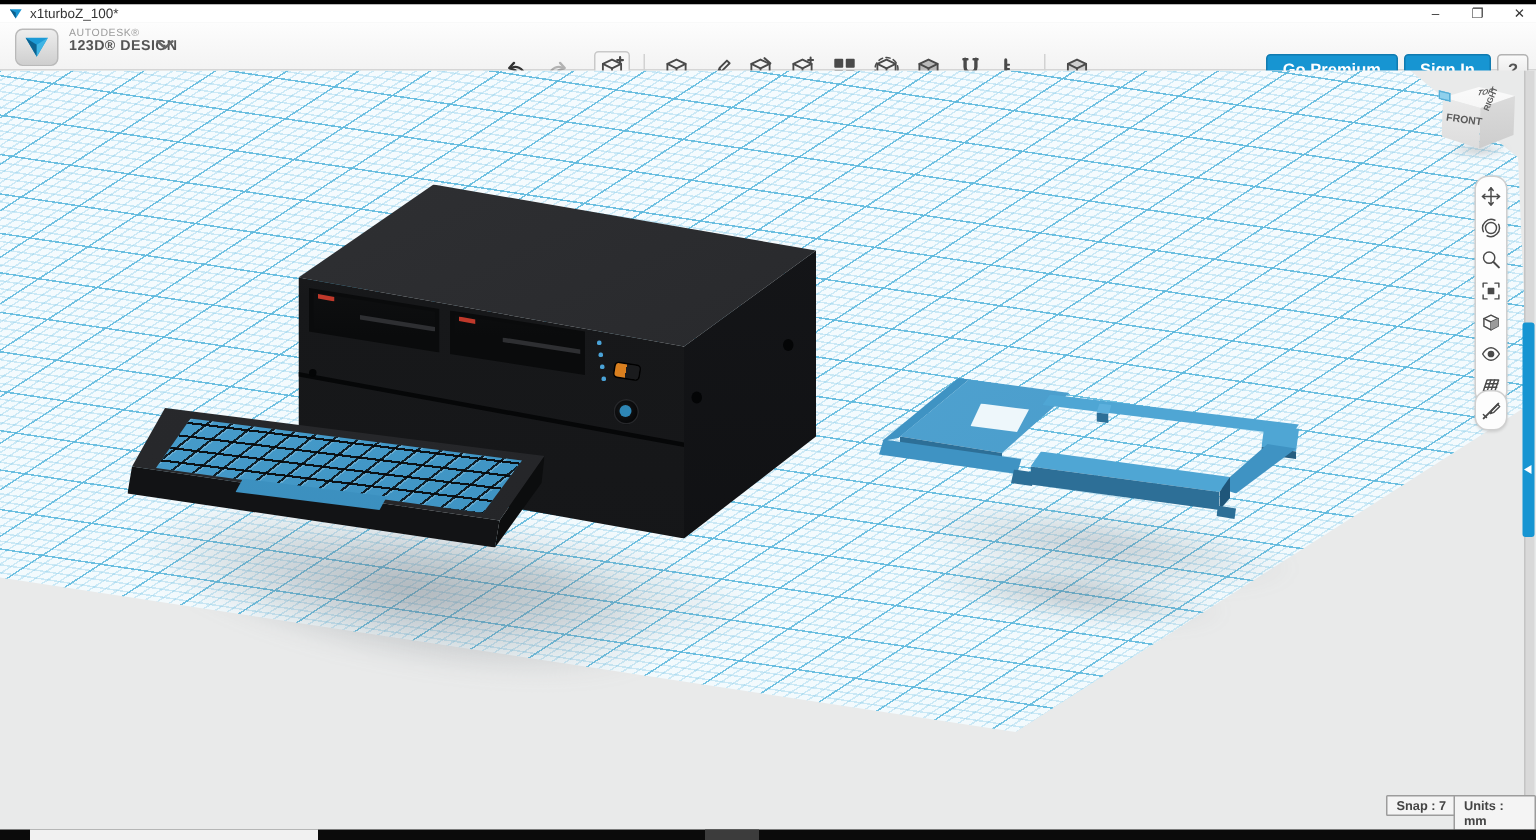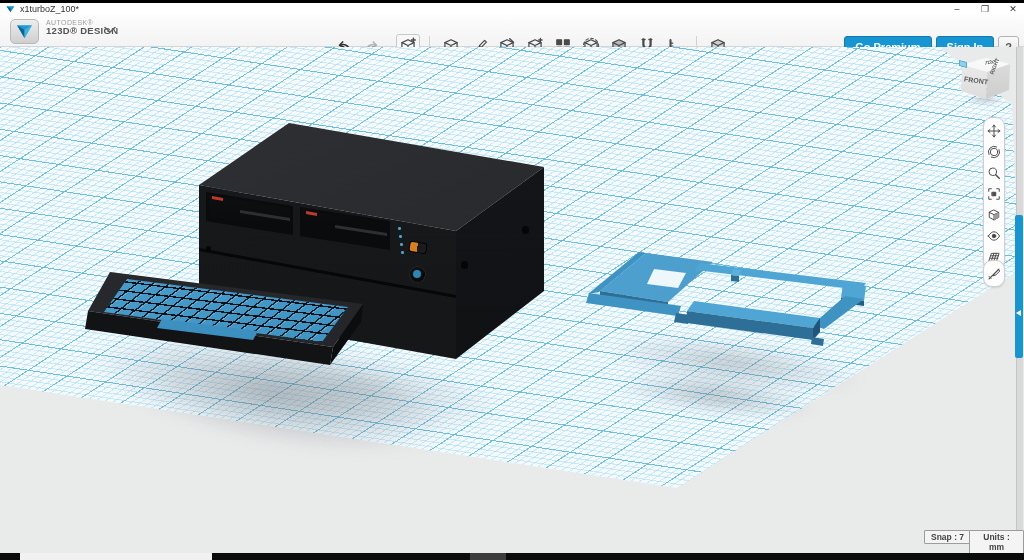--- a/index.html
+++ b/index.html
@@ -61,21 +61,21 @@
   .vbtn{width:17px;height:17px;display:flex;align-items:center;justify-content:center;}
   
   #scrolltrack{left:1016px;top:0;width:6px;height:506px;background:#d9d9d9;border-left:1px solid #c4c4c4;}
   #scrollthumb{left:1015px;top:168px;width:8px;height:143px;background:#1795d2;border-radius:2px;}
   #flyarrow{left:1016px;top:263px;width:0;height:0;border-top:3.5px solid transparent;
             border-bottom:3.5px solid transparent;border-right:5px solid #fff;}
   
   .statusbox{background:#f4f4f4;border:1px solid #9c9c9c;font-size:8.5px;font-weight:bold;color:#444;
              padding:1px 6px;border-radius:1px;}
   #snapbox{left:924px;top:483px;}
-  #unitsbox{left:969px;top:483px;text-align:center;}
+  #unitsbox{left:969px;top:483px;}
   
   #taskbar{left:0;top:553px;width:1024px;height:7px;background:#0b0b0b;}
   #task-light{left:20px;top:0;width:192px;height:7px;background:#f1f1f1;}
   #task-gray{left:470px;top:0;width:36px;height:7px;background:#3c3c3c;}
   svg{display:block;}
 </style>
 </head>
 <body>
 
 <div id="topstrip" class="abs"></div>

